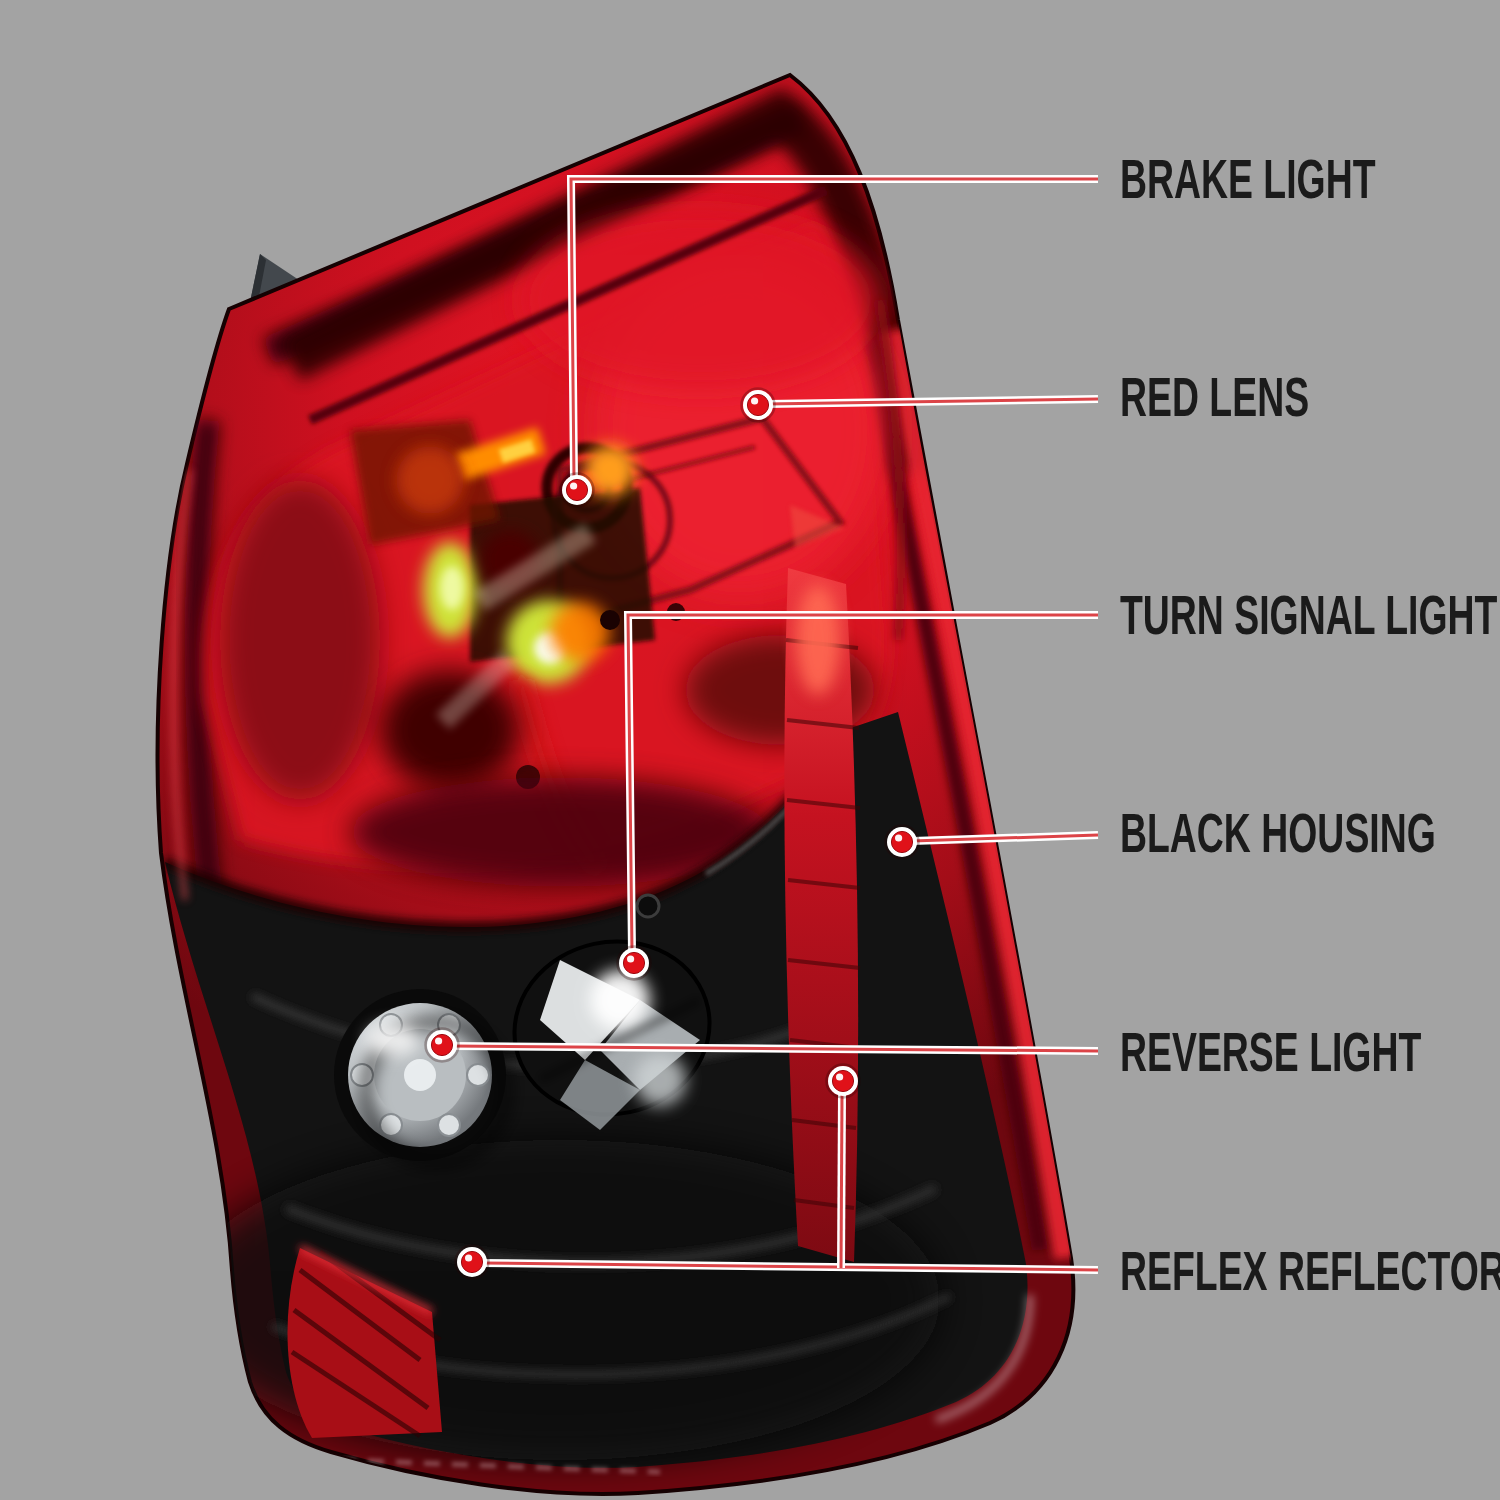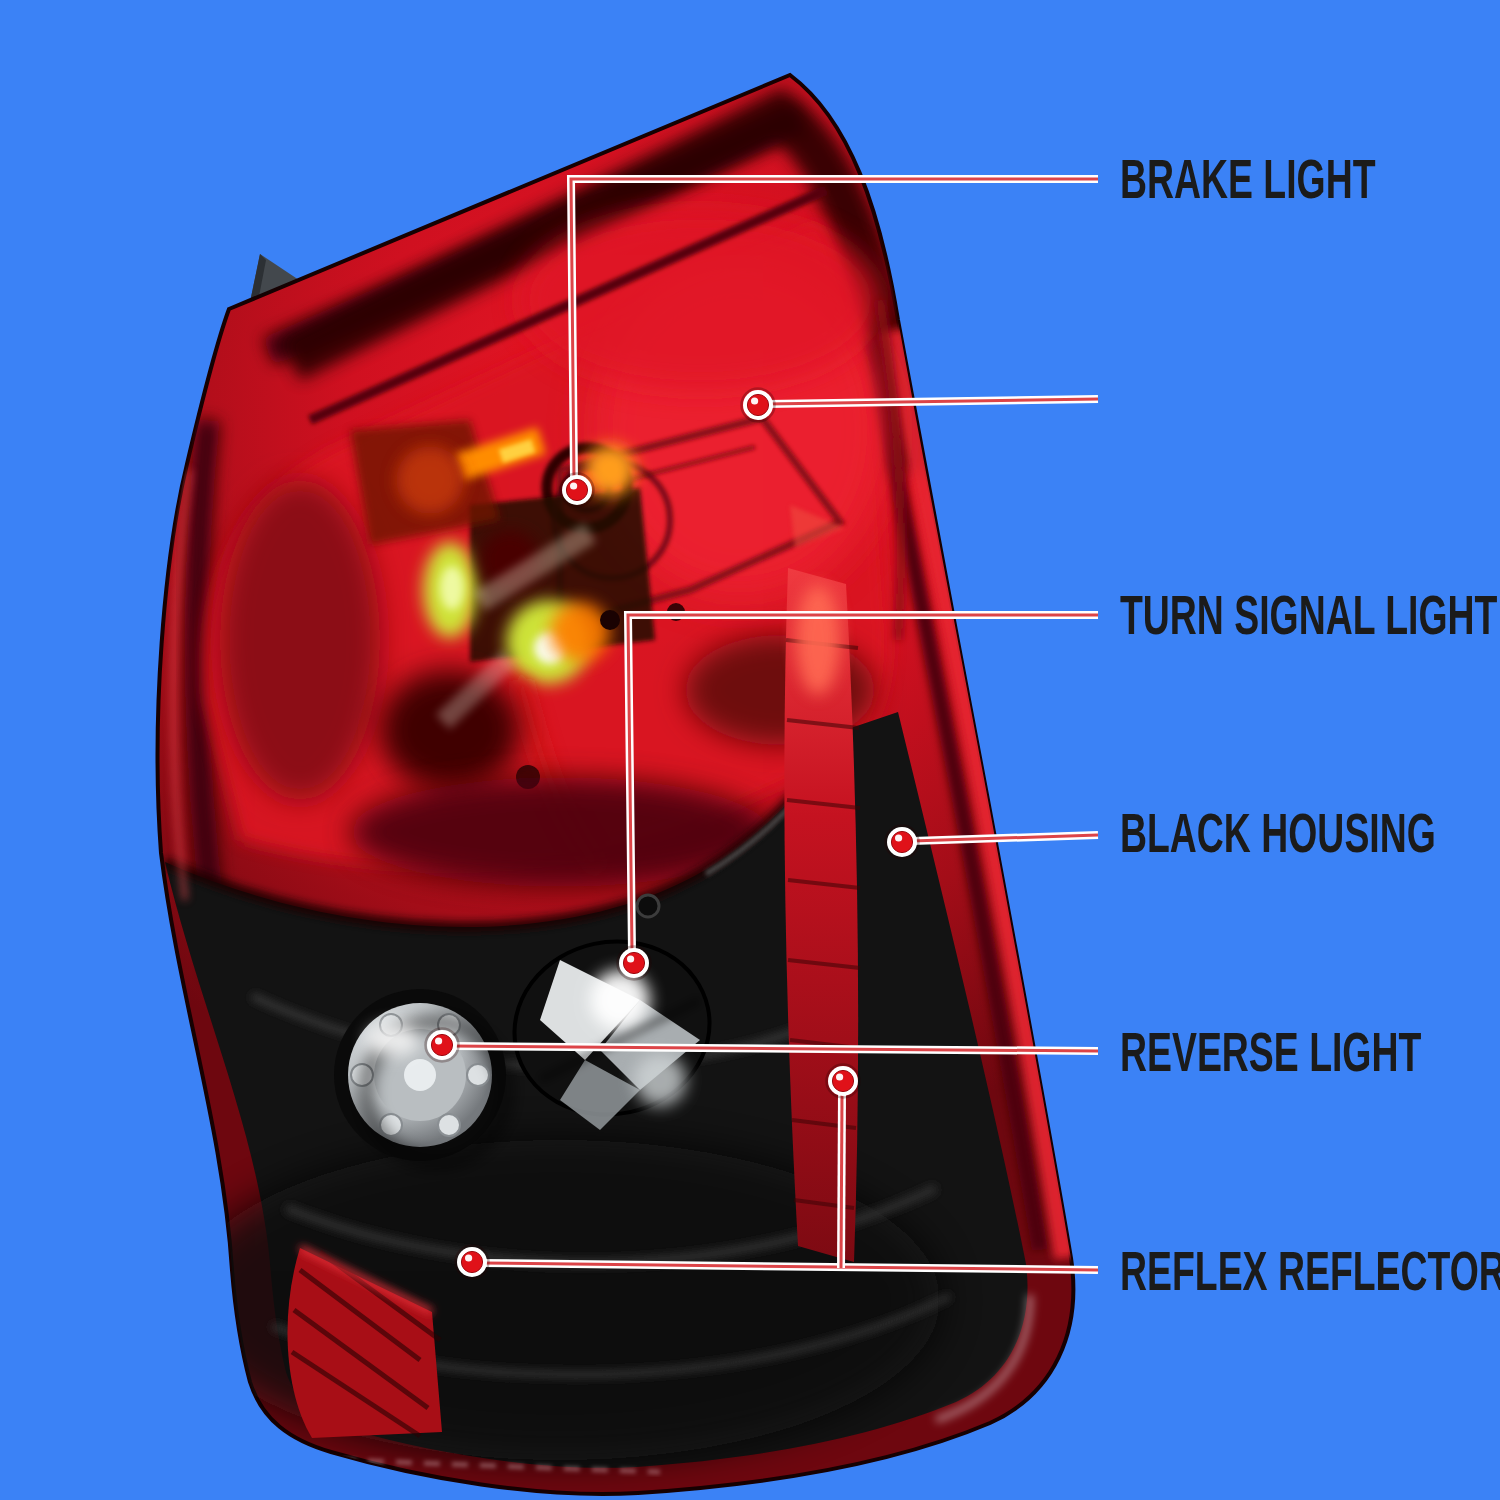--- a/index.html
+++ b/index.html
@@ -1,16 +1,16 @@
 <!DOCTYPE html>
 <html><head>
 <meta charset="utf-8">
 <style>
   html,body{margin:0;padding:0;background:#ffffff;}
-  .stage{position:relative;width:1500px;height:1500px;background:#3b82f6;overflow:hidden;
+  .stage{position:relative;width:1500px;height:1500px;background:#a3a3a3;overflow:hidden;
          font-family:"Liberation Sans",sans-serif;}
   .art,.overlay{position:absolute;left:0;top:0;width:1500px;height:1500px;}
   .overlay{pointer-events:none;}
   .labels{position:absolute;left:0;top:0;width:1500px;height:1500px;}
   .callout-label{position:absolute;height:56px;display:flex;align-items:center;}
   .callout-label .label-text{
       font-weight:700;font-size:55px;line-height:1;color:#1b1b1b;
       letter-spacing:0px;white-space:nowrap;
       transform:scaleX(0.68);transform-origin:left center;}
   .leader-casing{fill:none;stroke:#ffffff;stroke-width:8;stroke-linecap:butt;stroke-linejoin:miter;}
@@ -256,20 +256,23 @@
         <circle cx="843" cy="1081" r="15" fill="#ffffff"></circle>
         <circle cx="843" cy="1081" r="10.6" fill="#e01119" stroke="#9e0b12" stroke-width="1"></circle>
         <circle cx="839.6" cy="1077" r="3.6" fill="#ffffff" opacity="0.95"></circle>
       </g>
     </svg>
 
   <div class="labels" id="callout-labels">
       <div class="callout-label" style="left: 1120px; top: 151px;">
         <span class="label-text" style="color: rgb(27, 27, 27);">BRAKE LIGHT</span>
       </div>
+      <div class="callout-label" style="left: 1120px; top: 369px;">
+        <span class="label-text" style="color: rgb(27, 27, 27);">RED LENS</span>
+      </div>
       <div class="callout-label" style="left: 1120px; top: 587px;">
         <span class="label-text" style="color: rgb(27, 27, 27);">TURN SIGNAL LIGHT</span>
       </div>
       <div class="callout-label" style="left: 1120px; top: 805px;">
         <span class="label-text" style="color: rgb(27, 27, 27);">BLACK HOUSING</span>
       </div>
       <div class="callout-label" style="left: 1120px; top: 1024px;">
         <span class="label-text" style="color: rgb(27, 27, 27);">REVERSE LIGHT</span>
       </div>
       <div class="callout-label" style="left: 1120px; top: 1243px;">

